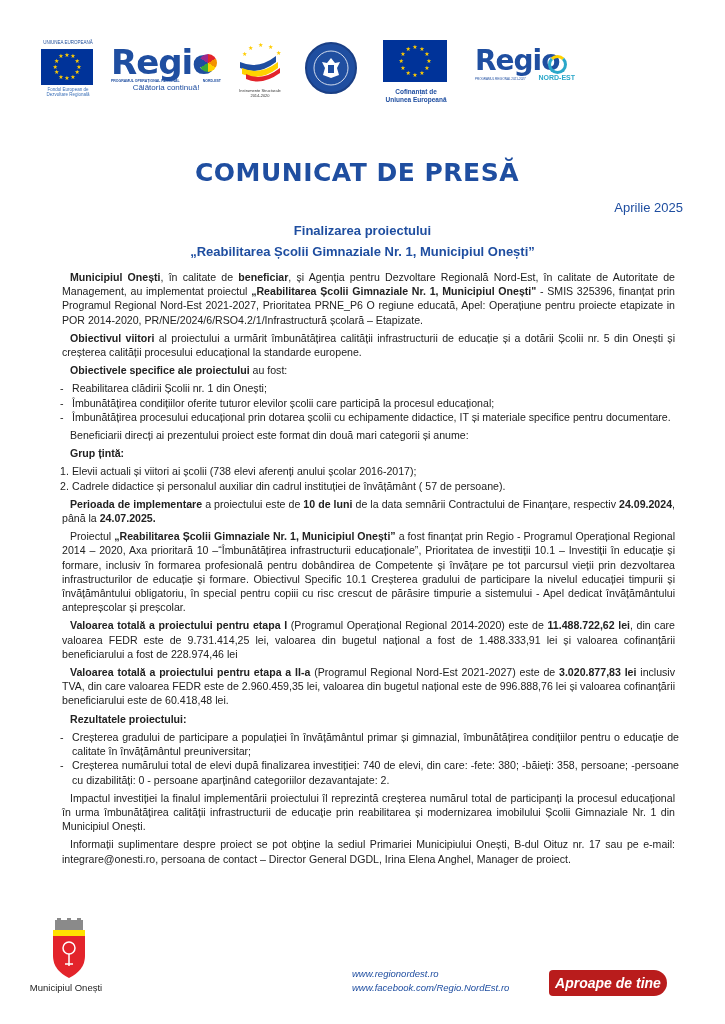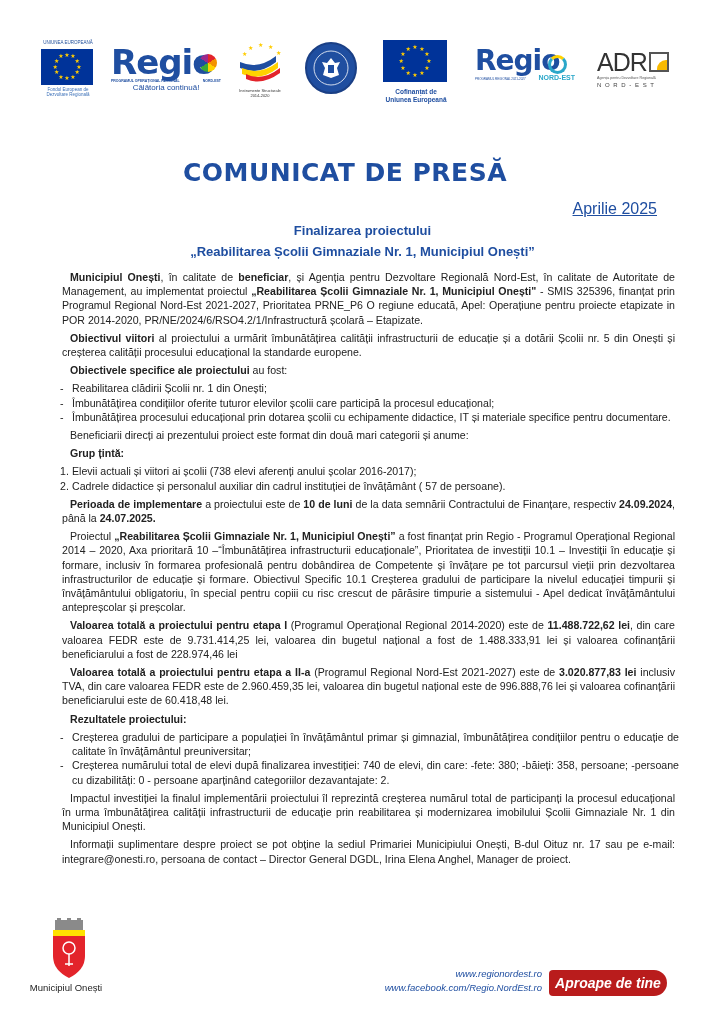--- a/index.html
+++ b/index.html
@@ -5,34 +5,34 @@
   html, body { margin:0; padding:0; background:#ffffff; }
   body { width:725px; height:1024px; position:relative; overflow:hidden;
          font-family:"Liberation Sans", sans-serif; color:#222; }
   .logos { position:absolute; top:40px; left:0; width:725px; height:70px; }
   .logo { position:absolute; }
   .eu-flag { background:#003399; position:relative; }
   .stars { position:absolute; left:50%; top:50%; width:0; height:0; }
   .star { position:absolute; color:#ffcc00; font-size:6px; line-height:6px; width:6px; height:6px; margin:-3px 0 0 -3px; text-align:center; }
   .tiny { font-size:5.5px; line-height:6.5px; text-align:center; color:#1f4e9a; }
   .regio-word { font-family:"DejaVu Sans", sans-serif; font-weight:bold; color:#1f4ea0; letter-spacing:-1px; }
-  .title { position:absolute; top:158px; left:0; width:690px; text-align:center;
+  .title { position:absolute; top:158px; left:12px; width:690px; text-align:center;
            font-family:"DejaVu Sans", sans-serif; font-weight:bold; font-size:25px; color:#1f4ea0; letter-spacing:0.5px; }
-  .date { position:absolute; top:200px; right:68px; font-size:16px; color:#1f4ea0;text-decoration:underline; }
+  .date { position:absolute; top:200px; right:42px; font-size:13px; color:#1f4ea0; }
   .subtitle { position:absolute; top:220px; left:0; width:725px; text-align:center;
               font-weight:bold; font-size:13px; line-height:21px; color:#1f4ea0; }
   .content { position:absolute; top:266px; left:58px; width:621px; font-size:10.6px; line-height:14.2px; color:#222; text-align:justify; }
   .content p { margin:4px; text-indent:8px; }
   .content ul, .content ol { margin:0; padding:0; list-style:none; }
   .content li { position:relative; padding-left:14px; }
   .content li .mk { position:absolute; left:2px; top:0; }
   .content ol li { padding-left:14px; }
   b { font-weight:bold; }
   .footer-crest { position:absolute; top:918px; left:34px; width:70px; text-align:center; }
-  .footer-links { position:absolute; top:967px; left:352px; width:190px; text-align:right; font-style:italic; font-size:9.5px; line-height:14px; color:#1f4ea0; }
+  .footer-links { position:absolute; top:967px; left:352px; width:190px; text-align:left; font-style:italic; font-size:9.5px; line-height:14px; color:#1f4ea0; }
   .footer-btn { position:absolute; top:970px; left:549px; width:118px; height:26px; background:#b91c1c; border-radius:4px 13px 13px 4px;
                 color:#fff; font-weight:bold; font-style:italic; font-size:14px; line-height:26px; text-align:center; }
 </style>
 </head>
 <body>
 
 <div class="logos">
 
   <div class="logo" style="left:38px;top:0;width:60px;">
     <div class="tiny" style="font-size:4.5px;">UNIUNEA EUROPEANĂ</div>
@@ -119,30 +119,20 @@
     <div style="position:relative;height:30px;">
       <span class="regio-word" style="font-size:28px;line-height:30px;">Regio</span>
       <span style="position:absolute;left:73px;top:9px;width:13px;height:13px;border-radius:50%;border:3px solid #2aa7c9;border-top-color:#ffd200;"></span>
     </div>
     <div style="display:flex;justify-content:space-between;align-items:flex-end;margin-top:-2px;">
       <span style="font-size:3px;color:#1f4ea0;">PROGRAMUL REGIONAL 2021-2027</span>
       <span style="font-size:7px;color:#2aa7c9;font-weight:bold;">NORD-EST</span>
     </div>
   </div>
 
-  <div class="logo" style="left:597px;top:10px;width:90px;">
-    <div style="display:flex;align-items:center;">
-      <span style="font-size:25px;line-height:24px;color:#333;letter-spacing:-1px;">ADR</span>
-      <span style="display:inline-block;width:16px;height:16px;border:2px solid #555;margin-left:2px;position:relative;overflow:hidden;">
-        <span style="position:absolute;right:-8px;bottom:-8px;width:18px;height:18px;border-radius:50%;background:#f7b900;"></span>
-      </span>
-    </div>
-    <div style="font-size:3.6px;color:#555;margin-top:2px;">Agenția pentru Dezvoltare Regională</div>
-    <div style="font-size:6px;color:#444;margin-top:2px;letter-spacing:1px;">N O R D - E S T</div>
-  </div>
 </div>
 
 <div class="title">COMUNICAT DE PRESĂ</div>
 <div class="date">Aprilie 2025</div>
 <div class="subtitle">
   <div>Finalizarea proiectului</div>
   <div>„Reabilitarea Școlii Gimnaziale Nr. 1, Municipiul Onești”</div>
 </div>
 
 <div class="content">

